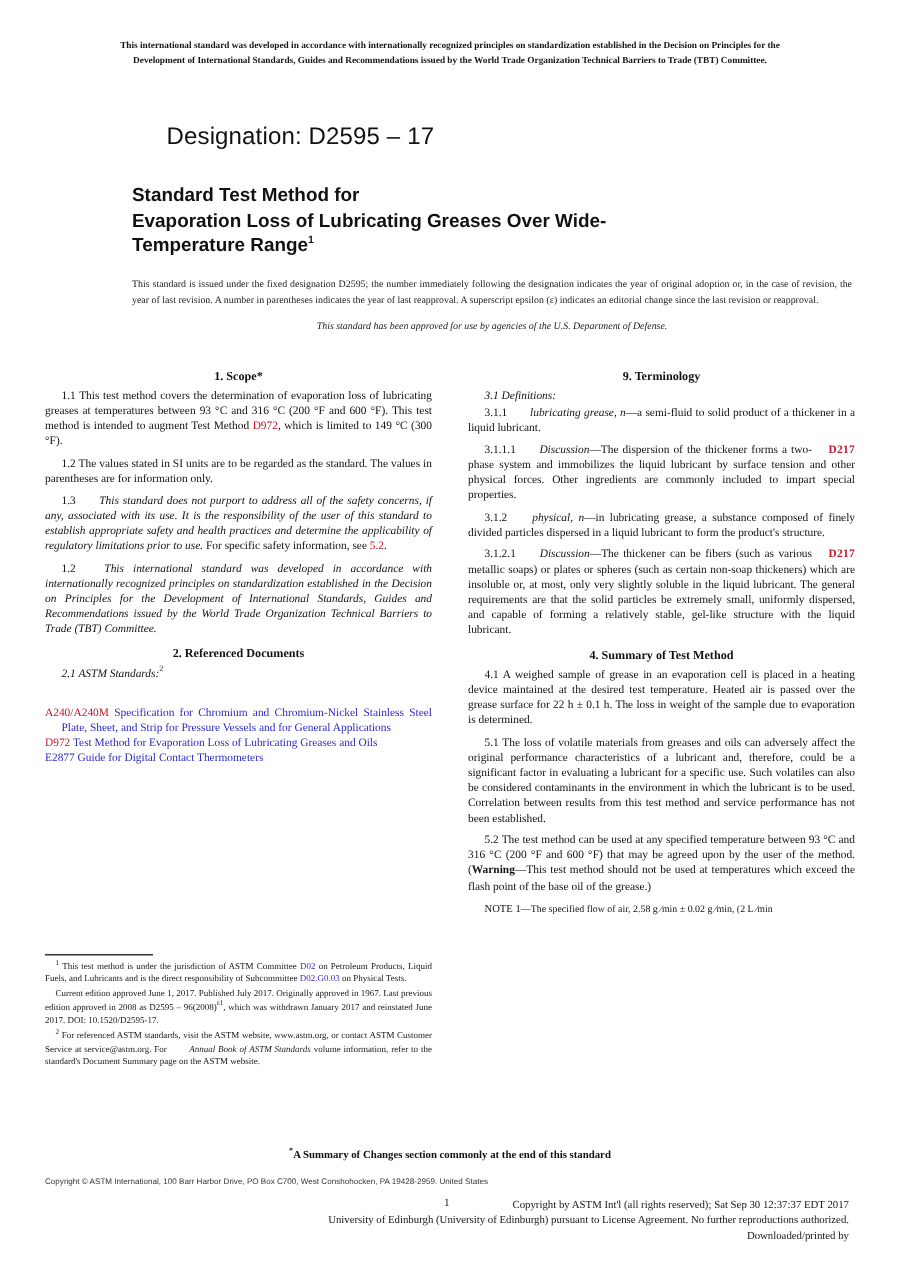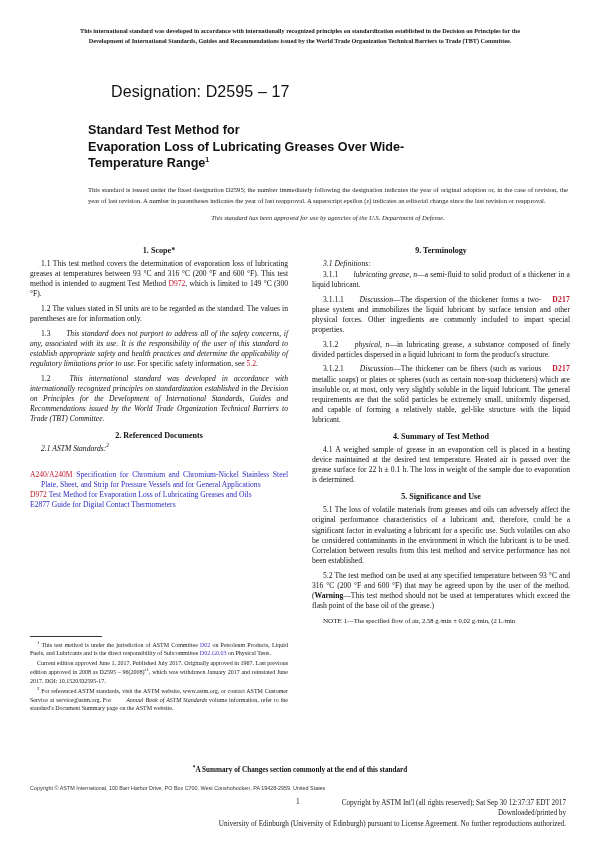--- a/index.html
+++ b/index.html
@@ -299,21 +299,20 @@
     <p class="para"><span class="d217-tag">D217</span><span>3.1.1.1</span> <span class="ital">Discussion</span><span>—The dispersion of the thickener forms a two-phase system and immobilizes the liquid lubricant by surface tension and other physical forces. Other ingredients are commonly included to impart special properties.</span></p>
 
     <p class="para"><span>3.1.2</span> <span class="ital">physical, n</span><span>—in lubricating grease, a substance composed of finely divided particles dispersed in a liquid lubricant to form the product's structure.</span></p>
 
     <p class="para"><span class="d217-tag">D217</span><span>3.1.2.1</span> <span class="ital">Discussion</span><span>—The thickener can be fibers (such as various metallic soaps) or plates or spheres (such as certain non-soap thickeners) which are insoluble or, at most, only very slightly soluble in the liquid lubricant. The general requirements are that the solid particles be extremely small, uniformly dispersed, and capable of forming a relatively stable, gel-like structure with the liquid lubricant.</span></p>
 
     <h2 class="sec spaced">4. Summary of Test Method</h2>
 
     <p class="para tight"><span>4.1</span> <span>A weighed sample of grease in an evaporation cell is placed in a heating device maintained at the desired test temperature. Heated air is passed over the grease surface for 22 h ± 0.1 h. The loss in weight of the sample due to evaporation is determined.</span></p>
 
-    <h2 class="sec spaced">5. Significance and Use</h2>
 
     <p class="para tight"><span>5.1</span> <span>The loss of volatile materials from greases and oils can adversely affect the original performance characteristics of a lubricant and, therefore, could be a significant factor in evaluating a lubricant for a specific use. Such volatiles can also be considered contaminants in the environment in which the lubricant is to be used. Correlation between results from this test method and service performance has not been established.</span></p>
 
     <p class="para"><span>5.2</span> <span>The test method can be used at any specified temperature between 93 °C and 316 °C (200 °F and 600 °F) that may be agreed upon by the user of the method. (</span><span class="bold">Warning</span><span>—This test method should not be used at temperatures which exceed the flash point of the base oil of the grease.)</span></p>
 
     <p class="note"><span class="notelbl">NOTE 1</span><span>—The specified flow of air, 2.58 g ⁄min ± 0.02 g ⁄min, (2 L ⁄min</span></p>
   </div>
 
   <div class="footnotes">
     <div class="fn-rule"></div>
@@ -324,19 +323,19 @@
 
     <p><sup>2</sup> <span>For referenced ASTM standards, visit the ASTM website, www.astm.org, or contact ASTM Customer Service at service@astm.org. For </span><span class="ital">Annual Book of ASTM Standards</span><span> volume information, refer to the standard's Document Summary page on the ASTM website.</span></p>
   </div>
 
   <div class="summary-line"><sup>*</sup><span>A Summary of Changes section commonly at the end of this standard</span></div>
 
   <div class="copyright-line">Copyright © ASTM International, 100 Barr Harbor Drive, PO Box C700, West Conshohocken, PA 19428-2959. United States</div>
 
   <div class="download-block">
     <div>Copyright by ASTM Int'l (all rights reserved); Sat Sep 30 12:37:37 EDT 2017</div>
+    <div>University of Edinburgh (University of Edinburgh) pursuant to License Agreement. No further reproductions authorized.</div>
     <div>Downloaded/printed by</div>
-    <div>University of Edinburgh (University of Edinburgh) pursuant to License Agreement. No further reproductions authorized.</div>
   </div>
 
   <div class="pagenum">1</div>
 
 </div>
 
 </body></html>

